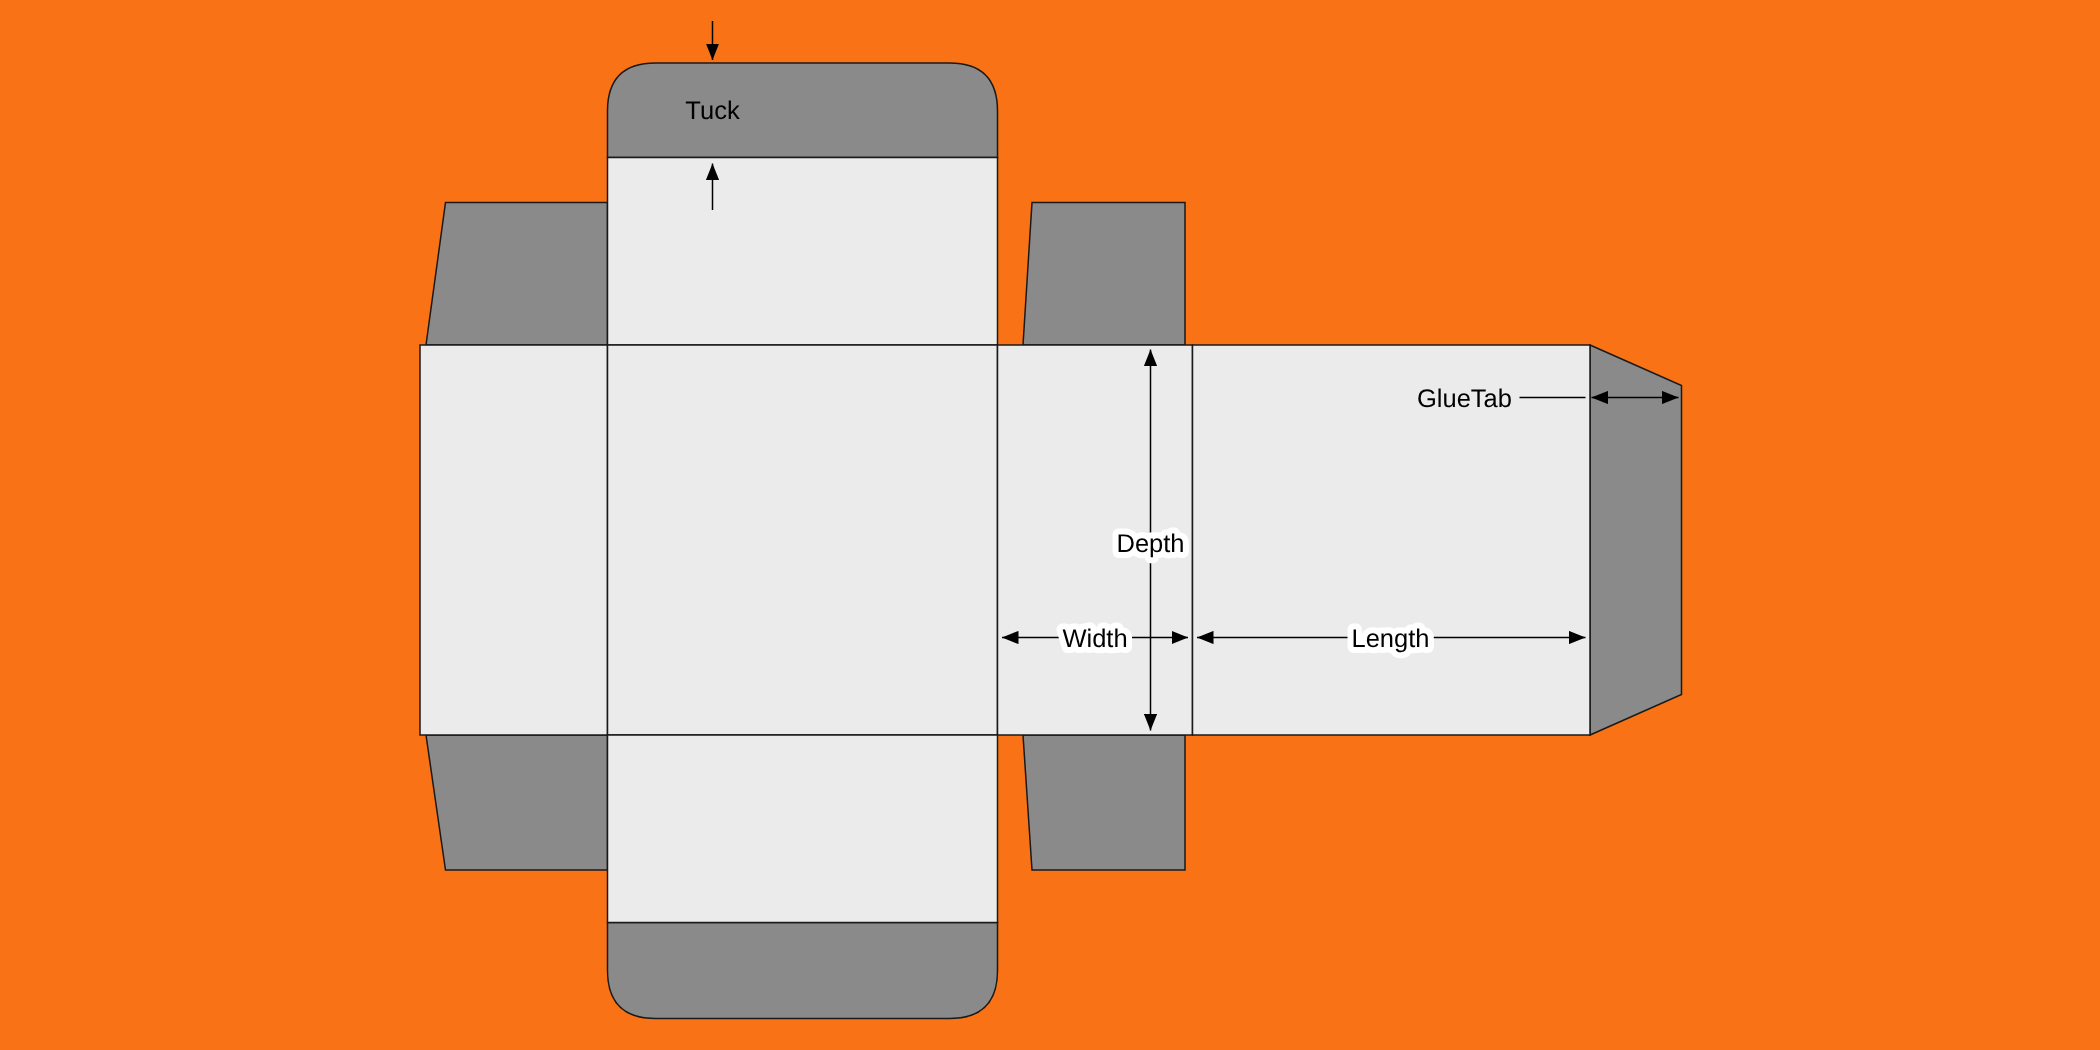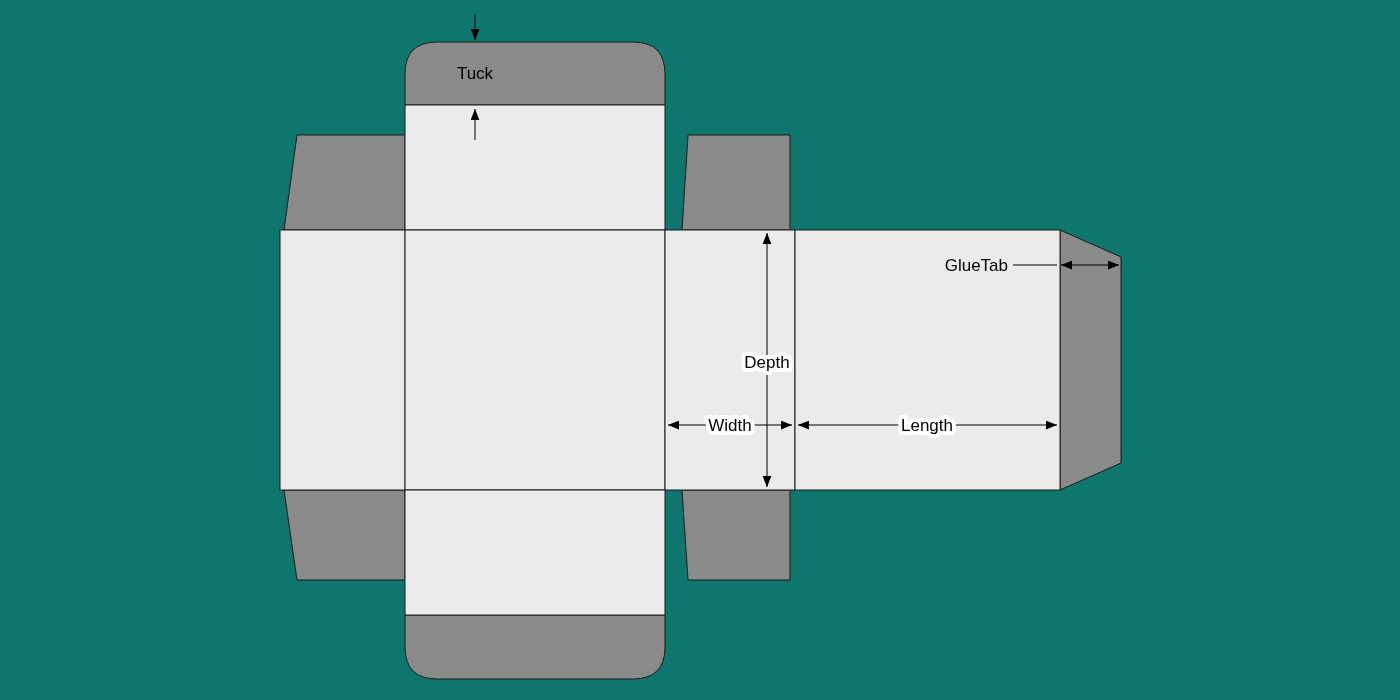--- a/index.html
+++ b/index.html
@@ -8,21 +8,21 @@
     background: #ffffff;
     width: 1400px;
     height: 700px;
     overflow: hidden;
     font-family: "Liberation Sans", "DejaVu Sans", sans-serif;
   }
   .canvas {
     position: relative;
     width: 1400px;
     height: 700px;
-    background: #0f766e;
+    background: #f97316;
   }
   svg { display: block; }
   .shape {
     stroke: #1a1a1a;
     stroke-width: 1px;
   }
   .dim, .leader {
     stroke: #000000;
     stroke-width: 1px;
     fill: none;

